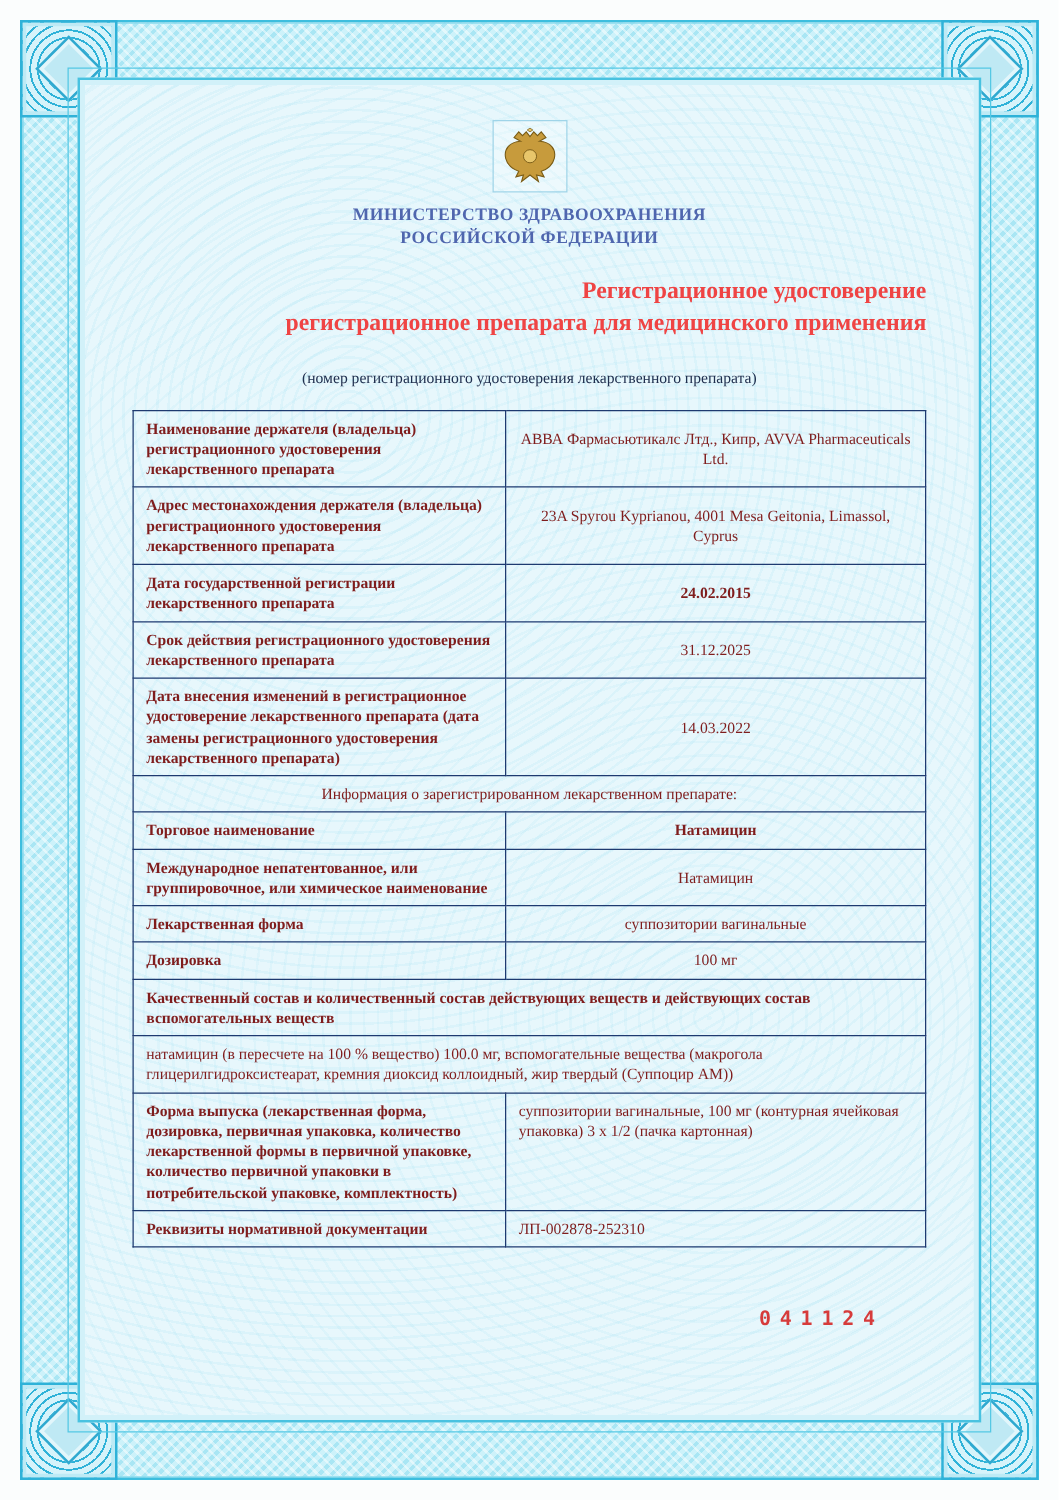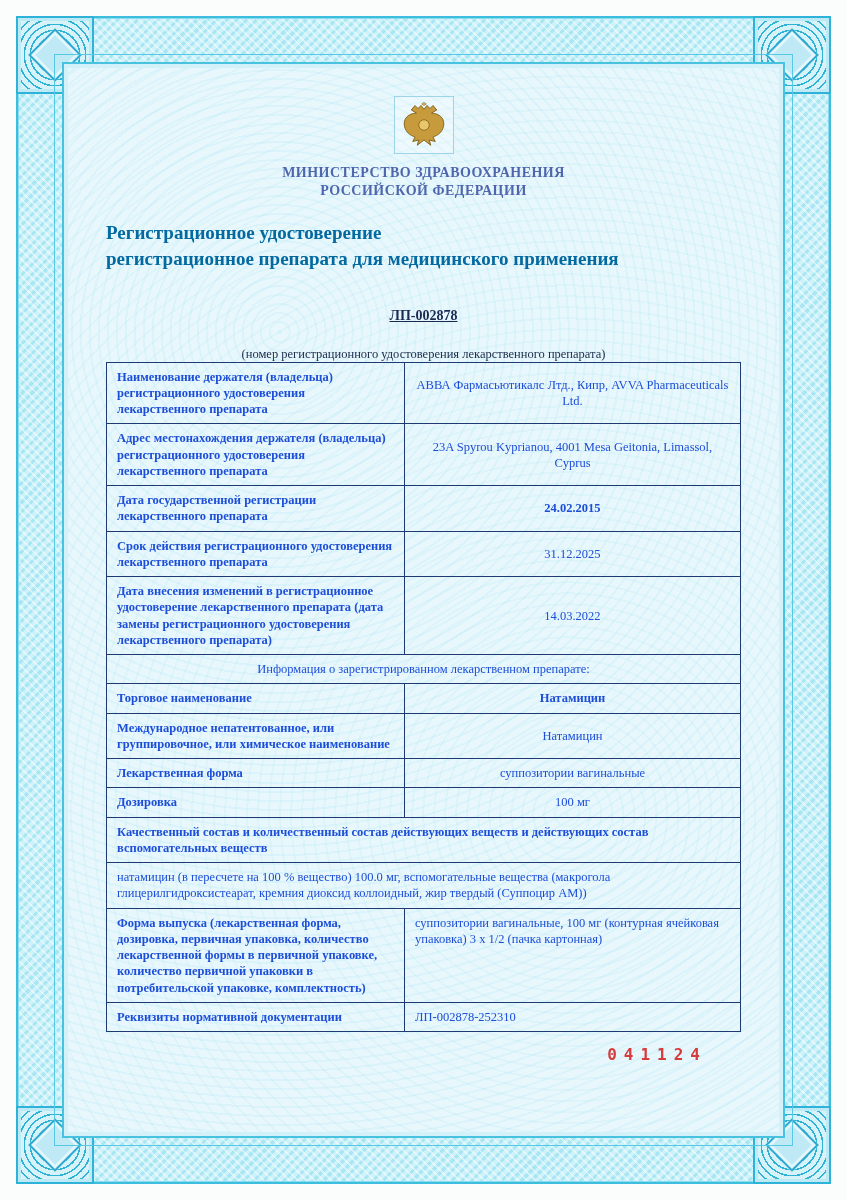--- a/index.html
+++ b/index.html
@@ -59,33 +59,33 @@
     border:1px solid #9fd4e8;
     display:flex;align-items:center;justify-content:center;
     background:rgba(255,255,255,.25);
   }
   .ministry{
     text-align:center;color:#4f66ae;font-weight:bold;
     font-size:14px;letter-spacing:.5px;line-height:1.3;
     margin-top:6px;
   }
   .doc-title{
-    text-align:left;color:#0369a1;font-weight:bold;
+    text-align:right;color:#ef4444;font-weight:bold;
     font-size:19px;line-height:1.35;margin-top:20px;
   }
   .reg-number{
     text-align:center;font-weight:bold;text-decoration:underline;
     font-size:14px;margin-top:36px;color:#1c2a52;
   }
   .reg-caption{
     text-align:center;font-size:12.5px;margin-top:23px;color:#20304f;
   }
   table.cert{
-    width:100%;border-collapse:collapse;
-    font-size:12.5px;color:#1d4ed8;
+    width:100%;border-collapse:collapse;margin-top:18px;
+    font-size:12.5px;color:#7f1d1d;
   }
   table.cert td{
     border:1.5px solid #1e3a70;
     padding:6px 10px;vertical-align:middle;line-height:1.3;
   }
   td.lbl{font-weight:bold;width:47%;text-align:left;}
   td.val{text-align:center;}
   td.val.bold{font-weight:bold;}
   td.val.left-top{text-align:left;vertical-align:top;}
   td.section{text-align:center;padding:5px 8px;}
@@ -123,21 +123,20 @@
     <div class="ministry">
       <div>МИНИСТЕРСТВО ЗДРАВООХРАНЕНИЯ</div>
       <div>РОССИЙСКОЙ ФЕДЕРАЦИИ</div>
     </div>
 
     <div class="doc-title">
       <div>Регистрационное удостоверение</div>
       <div>регистрационное препарата для медицинского применения</div>
     </div>
 
-    <div class="reg-number">ЛП-002878</div>
     <div class="reg-caption">(номер регистрационного удостоверения лекарственного препарата)</div>
 
     <table class="cert">
       <tbody>
         <tr>
           <td class="lbl">Наименование держателя (владельца) регистрационного удостоверения лекарственного препарата</td>
           <td class="val">АВВА Фармасьютикалс Лтд., Кипр, AVVA Pharmaceuticals Ltd.</td>
         </tr>
         <tr>
           <td class="lbl">Адрес местонахождения держателя (владельца) регистрационного удостоверения лекарственного препарата</td>

